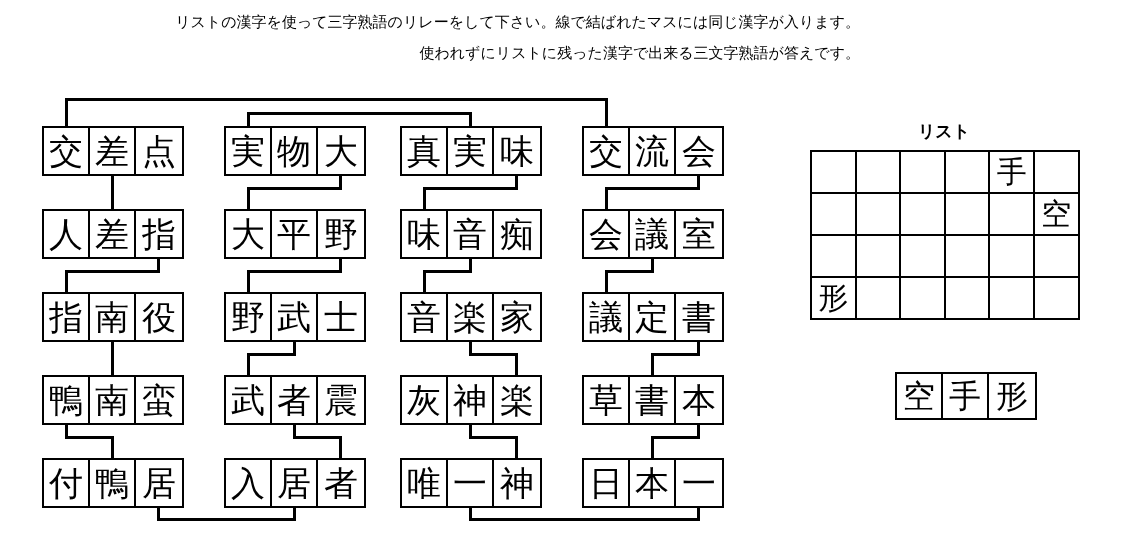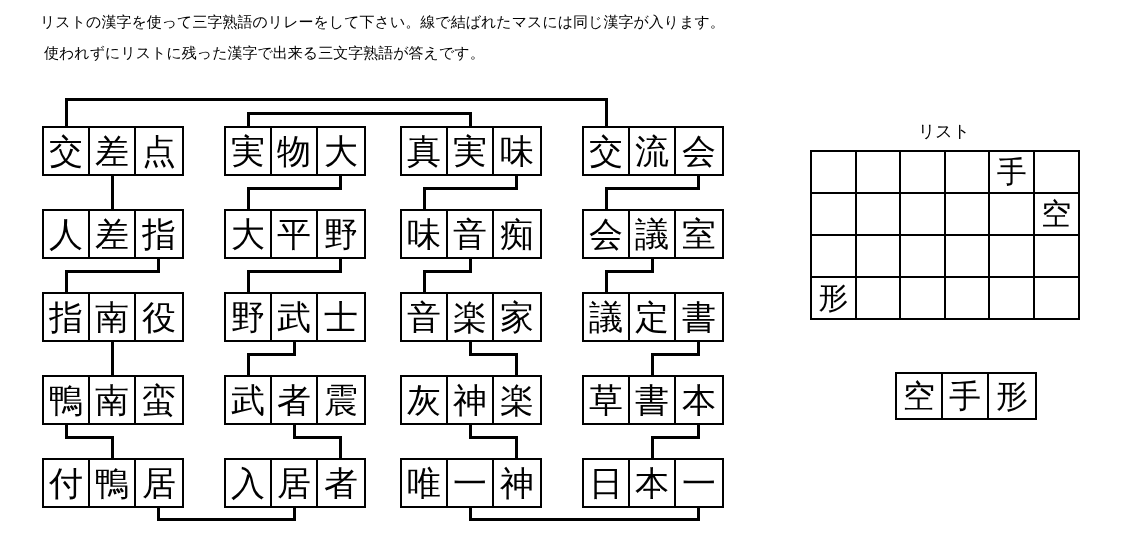--- a/index.html
+++ b/index.html
@@ -22,20 +22,21 @@
     position: absolute;
     left: 40px;
     top: 12px;
     width: 820px;
   }
   .instr-line {
     font-size: 15px;
     line-height: 20px;
     white-space: nowrap;
     color: #000;
+    text-align: right;
   }
   .instr-line.second {
     margin-top: 11px;
     padding-left: 4px;
   }
 
   
   #puzzle-area {
     position: absolute;
     left: 0;
@@ -84,21 +85,21 @@
     top: 120px;
     width: 300px;
   }
   .list-title {
     text-align: center;
     font-size: 17px;
     line-height: 22px;
     width: 268px;
     margin-left: 10px;
     margin-bottom: 8px;
-    font-weight: 400;
+    font-weight: 700;
   }
   .list-grid {
     margin-left: 10px;
     border-left: 2px solid #000;
     border-top: 2px solid #000;
     width: 270px;
     box-sizing: border-box;
   }
   .list-grid .lrow { display: flex; }
   .list-grid .lcell {

